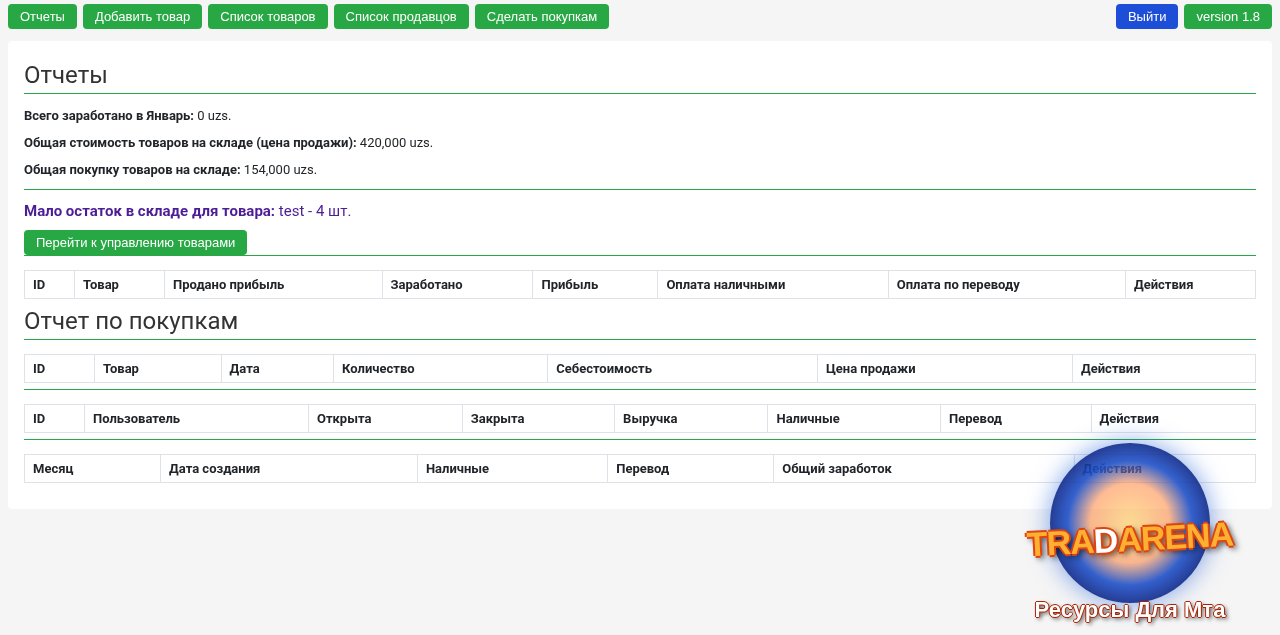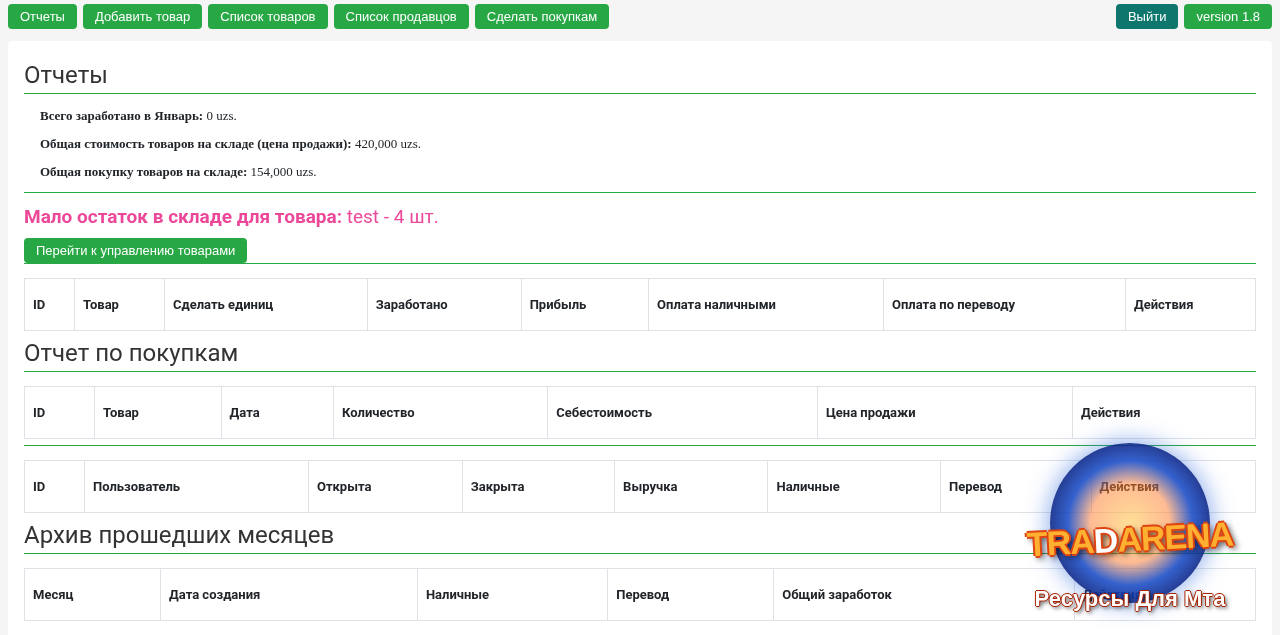--- a/index.html
+++ b/index.html
@@ -30,21 +30,21 @@
       border-radius: 4px;
       border: none;
       cursor: pointer;
       color: #fff;
       text-align: center;
     }
     .btn-success {
       background: #28a745;
     }
     .btn-danger {
-      background: #0f766e;
+      background: #1d4ed8;
     }
     .container {
       background: #fff;
       margin: 8px;
       padding: 12px 16px 20px 16px;
       border-radius: 4px;
     }
     h2 {
       font-size: 24px;
       font-weight: 400;
@@ -57,45 +57,44 @@
       border-top: 1px solid #28a745;
       margin-bottom: 14px;
     }
     hr.green-thin {
       border: none;
       border-top: 1px solid #28a745;
       margin: 12px 0;
     }
     .stat-line {
       font-size: 13px;
-      margin: 12px 16px;
-      font-family: Liberation Serif, serif;
+      margin: 12px 0;
     }
     .stat-line b {
       font-weight: 700;
     }
     .warning-line {
-      color: #ec4899;
-      font-size: 19px;
+      color: #4c1d95;
+      font-size: 15px;
       margin: 10px 0;
     }
     .warning-line .warn-label {
       font-weight: 700;
     }
     table {
       width: 100%;
       border-collapse: collapse;
       font-size: 13px;
       margin-bottom: 6px;
       border: 1px solid #dee2e6;
     }
     table th {
       text-align: left;
       font-weight: 700;
-      padding: 18px 8px;
+      padding: 6px 8px;
       border: 1px solid #dee2e6;
       background: #fff;
     }
     .logo-overlay {
       position: fixed;
       right: 10px;
       bottom: 10px;
       width: 280px;
       height: 170px;
       pointer-events: none;
@@ -128,21 +127,21 @@
         0 2px 0 #d41,
         0 -2px 0 #d41,
         3px 3px 6px rgba(0,0,0,0.8);
       transform: rotate(-3deg);
     }
     .logo-text-main .orange { color: #ffb030; }
     .logo-text-sub {
       position: absolute;
       left: 0;
       right: 0;
-      bottom: 13px;
+      bottom: 2px;
       text-align: center;
       font-size: 22px;
       font-weight: 700;
       font-family: "Comic Sans MS", cursive, sans-serif;
       color: #fff;
       text-shadow: 
         1px 0 0 #a20,
         -1px 0 0 #a20,
         0 1px 0 #a20,
         0 -1px 0 #a20,
@@ -188,21 +187,21 @@
   </p>
 
   <button class="btn btn-success">Перейти к управлению товарами</button>
 
   <hr class="green">
   <table>
     <thead>
       <tr>
         <th style="width:50px">ID</th>
         <th style="width:90px">Товар</th>
-        <th>Сделать единиц</th>
+        <th>Продано прибыль</th>
         <th>Заработано</th>
         <th>Прибыль</th>
         <th>Оплата наличными</th>
         <th>Оплата по переводу</th>
         <th style="width:130px">Действия</th>
       </tr>
     </thead>
   </table>
 
   <h2>Отчет по покупкам</h2>
@@ -230,21 +229,20 @@
         <th>Открыта</th>
         <th>Закрыта</th>
         <th>Выручка</th>
         <th>Наличные</th>
         <th>Перевод</th>
         <th>Действия</th>
       </tr>
     </thead>
   </table>
 
-  <h2>Архив прошедших месяцев</h2>
   <hr class="green">
   <table>
     <thead>
       <tr>
         <th>Месяц</th>
         <th>Дата создания</th>
         <th>Наличные</th>
         <th>Перевод</th>
         <th>Общий заработок</th>
         <th>Действия</th>

